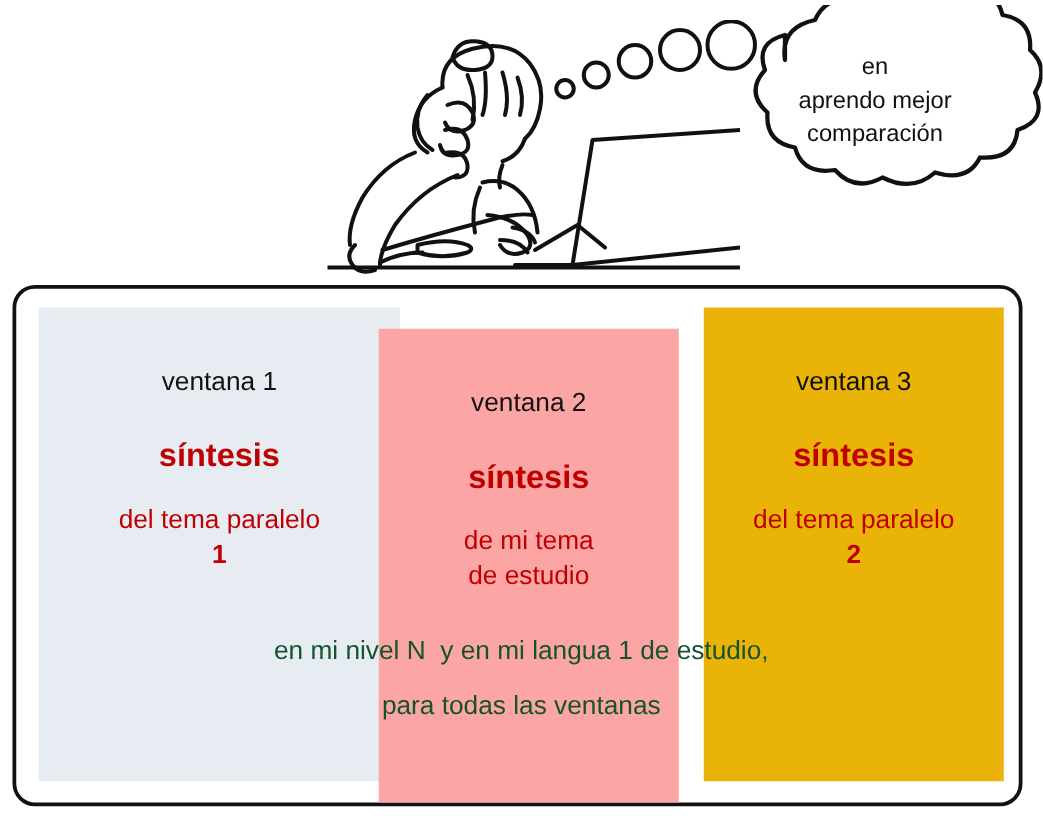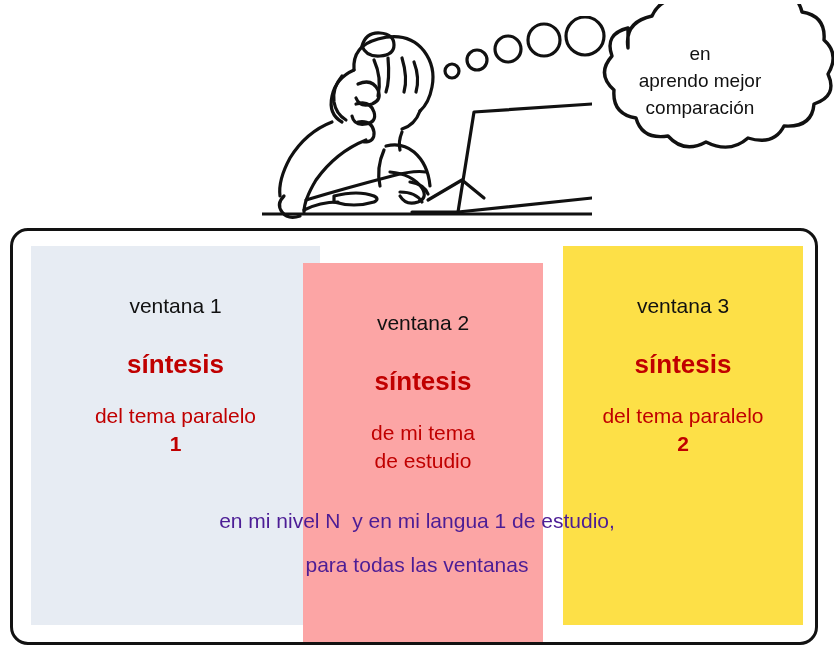--- a/index.html
+++ b/index.html
@@ -93,21 +93,21 @@
   }
 
   .column {
     position: absolute;
     top: 0;
     height: 379px;
     text-align: center;
   }
   #column-0 { left: 0px;   width: 289px; background: #E7ECF3; }
   #column-1 { left: 272px; width: 240px; background: #fca5a5; margin-top: 17px; }
-  #column-2 { left: 532px; width: 240px; background: #fde047; }
+  #column-2 { left: 532px; width: 240px; background: #eab308; }
 
   .col-window-label {
     margin-top: 47px;
     font-size: 21px;
     line-height: 26px;
     color: #111111;
   }
   .col-synthesis {
     margin-top: 32px;
     font-size: 26px;
@@ -129,21 +129,21 @@
   .col-line2.strong { font-weight: bold; }
 
   
   #caption {
     position: absolute;
     left: 18px; top: 268px;
     width: 772px;
     text-align: center;
     font-size: 21px;
     line-height: 44px;
-    color: #4c1d95;
+    color: #14532d;
   }
   #caption div { white-space: pre; }
 </style>
 </head>
 <body>
 
 <div id="header-area">
 
 
   <div id="illustration">

